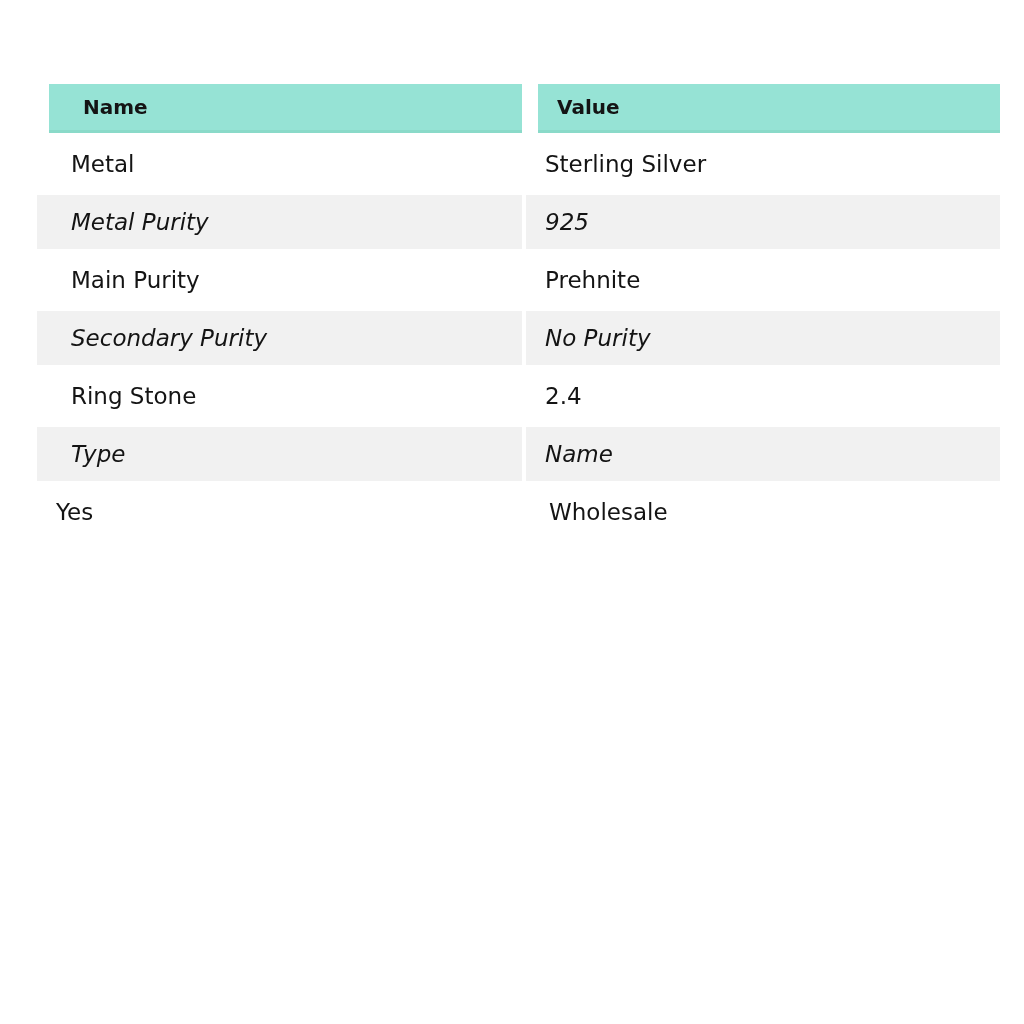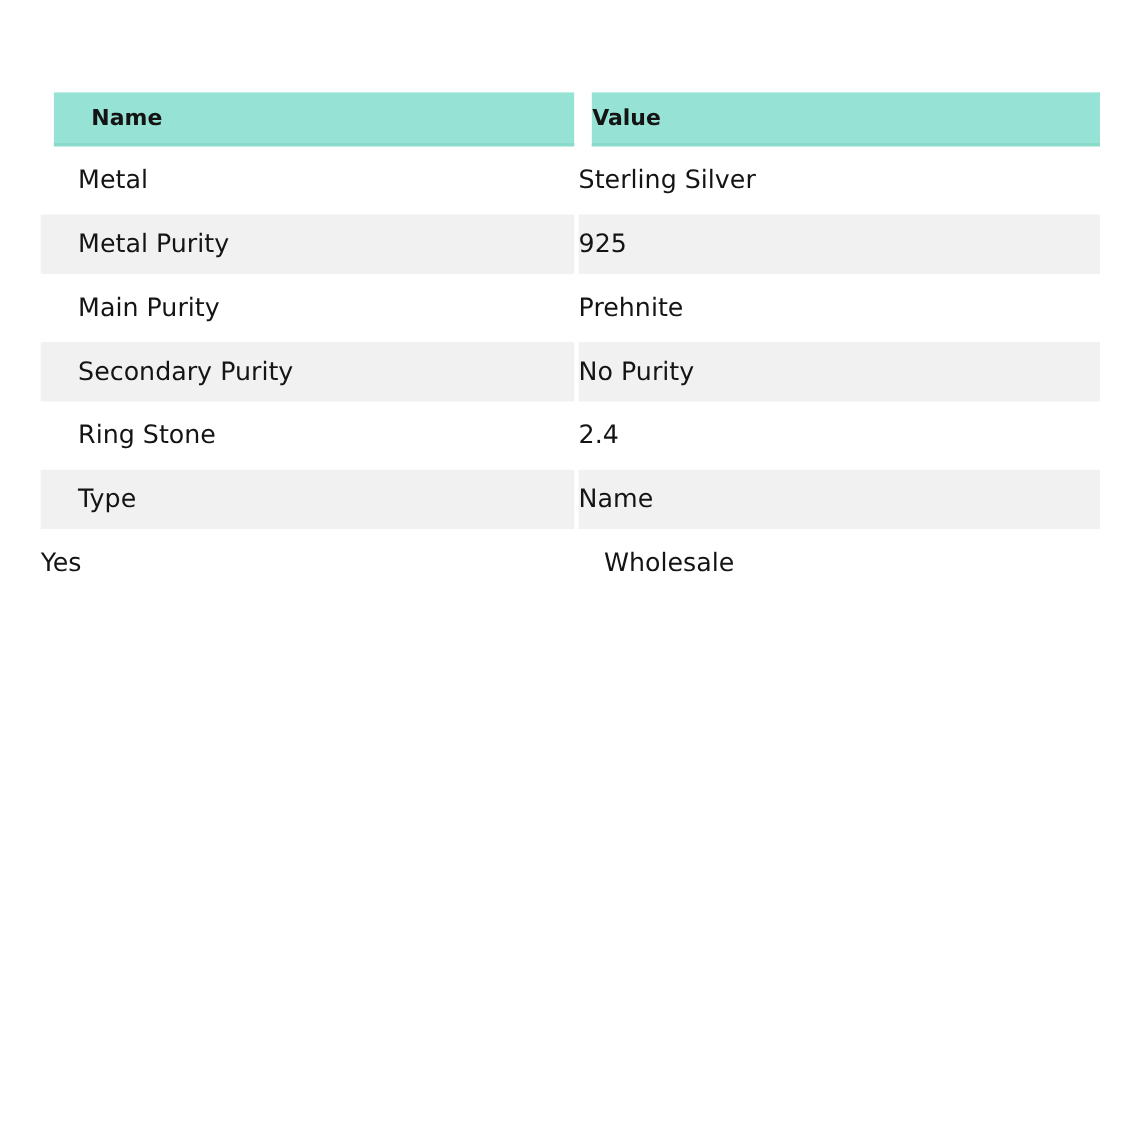--- a/index.html
+++ b/index.html
@@ -36,30 +36,32 @@
     color: var(--text-color, #141414);
     background: transparent;
     white-space: nowrap;
   }
   .name-col {
     width: 485px;
     padding-left: 34px;
   }
   .value-col {
     width: 474px;
+    padding-left: 19px;
   }
   .row.header .cell {
     background: var(--header-bg, #96E3D5);
     border-bottom: 3px solid var(--header-border, #8ADAC9);
     font-weight: 700;
     font-size: 20px;
     margin-left: 12px;
   }
   .row.stripe .cell {
     background: var(--stripe-bg, #F1F1F1);
+    font-style: italic;
   }
 </style>
 </head>
 <body>
 
 <div class="attr-table">
   <div class="row header">
     <div class="cell name-col">Name</div>
     <div class="cell value-col">Value</div>
   </div>

